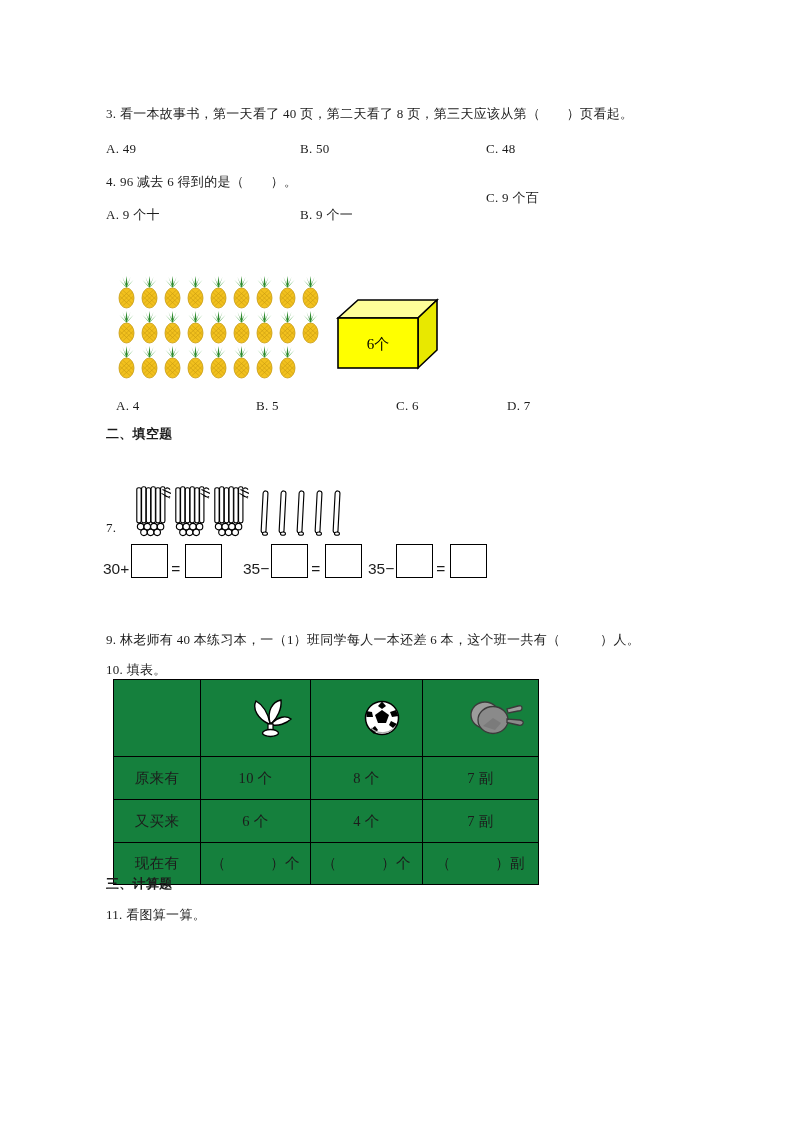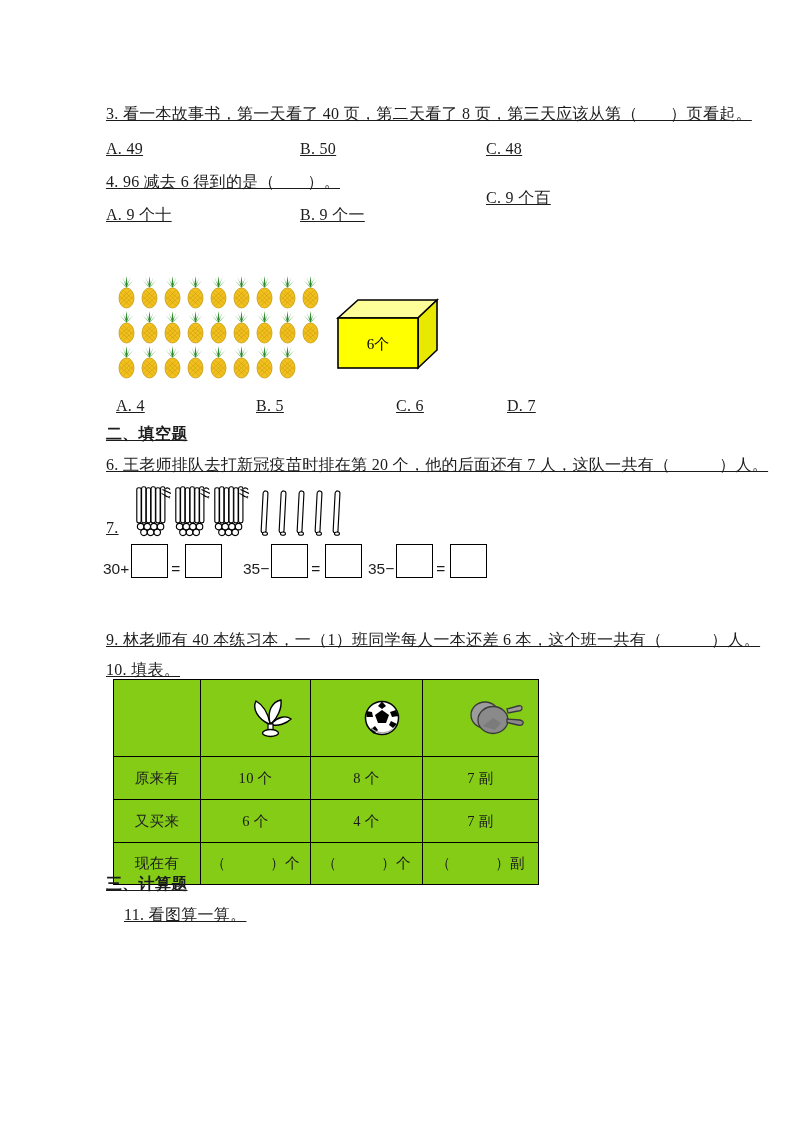--- a/index.html
+++ b/index.html
@@ -2,35 +2,35 @@
 <html><head>
 <meta charset="utf-8">
 <style>
   * { margin:0; padding:0; box-sizing:border-box; }
   html,body { background:#ffffff; }
   #page {
     position:relative; width:793px; height:1122px; margin:0 auto;
     background:#ffffff; color:#1c1c1c;
     font-family:"Liberation Serif","DejaVu Serif",serif;
   }
-  .txt { position:absolute; font-size:16px; letter-spacing:.3px; white-space:pre; line-height:19px;text-decoration:underline; }
+  .txt { position:absolute; font-size:13px; letter-spacing:.3px; white-space:pre; line-height:19px; }
   .bold { font-weight:bold; }
   .prow { position:absolute; display:flex; gap:2px; }
   .pine { width:21px; height:34px; }
   .pine-inline { width:17px; height:27px; margin:0 2px; vertical-align:-8px; }
   .ybox { position:absolute; }
   .sticks { position:absolute; display:flex; align-items:flex-end; }
   .bundle { width:38px; height:53px; margin-right:1px; }
   .stick { width:13px; height:48px; }
   .eq { position:absolute; display:flex; align-items:flex-end; }
   .eqt { font-family:"Liberation Sans","DejaVu Sans",sans-serif; font-size:15.5px; line-height:17px; padding-bottom:1px; }
   .eqsign { margin:0 3px; }
   .ansbox { display:inline-block; width:37px; height:34px; border:1.7px solid #000; background:#fff; margin-left:2px; }
   .ansbox + .eqt { margin-left:3px; }
-  table.fill { position:absolute; border-collapse:collapse; table-layout:fixed; background:#84cc16; }
+  table.fill { position:absolute; border-collapse:collapse; table-layout:fixed; background:#15803d; }
   table.fill td {
     border:1.6px solid #000; text-align:center; vertical-align:middle;
     font-size:14.5px; letter-spacing:.3px; white-space:pre;
   }
   .hicon { vertical-align:middle; }
 </style>
 </head>
 <body>
 
 <svg width="0" height="0" style="position:absolute" aria-hidden="true">
@@ -174,21 +174,20 @@
     <text x="46" y="57" text-anchor="middle" font-size="15" fill="#000" font-family="Liberation Serif, DejaVu Serif, serif">6个</text>
   </svg>
 
   <div class="txt" style="left:116px; top:396px;">A. 4</div>
   <div class="txt" style="left:256px; top:396px;">B. 5</div>
   <div class="txt" style="left:396px; top:396px;">C. 6</div>
   <div class="txt" style="left:507px; top:396px;">D. 7</div>
 
   <div class="txt bold" style="left:106px; top:424px;">二、填空题</div>
 
-  <div class="txt" style="left:106px; top:455px;">6. 王老师排队去打新冠疫苗时排在第 20 个，他的后面还有 7 人，这队一共有（　　　）人。</div>
 
   <div class="sticks" style="left:133px; top:484px;">
       <svg class="bundle">
         <use href="#bundle"></use>
       </svg>
       <svg class="bundle">
         <use href="#bundle"></use>
       </svg>
       <svg class="bundle">
         <use href="#bundle"></use>
@@ -295,15 +294,15 @@
     <tr style="height:42px">
       <td>现在有</td>
       <td>（　　　）个</td>
       <td>（　　　）个</td>
       <td>（　　　）副</td>
     </tr>
   </tbody>
     </table>
 
   <div class="txt bold" style="left:106px; top:874px;">三、计算题</div>
-  <div class="txt" style="left:124px; top:905px;">11. 看图算一算。</div>
+  <div class="txt" style="left:106px; top:905px;">11. 看图算一算。</div>
 
 </div>
 
 </body></html>

